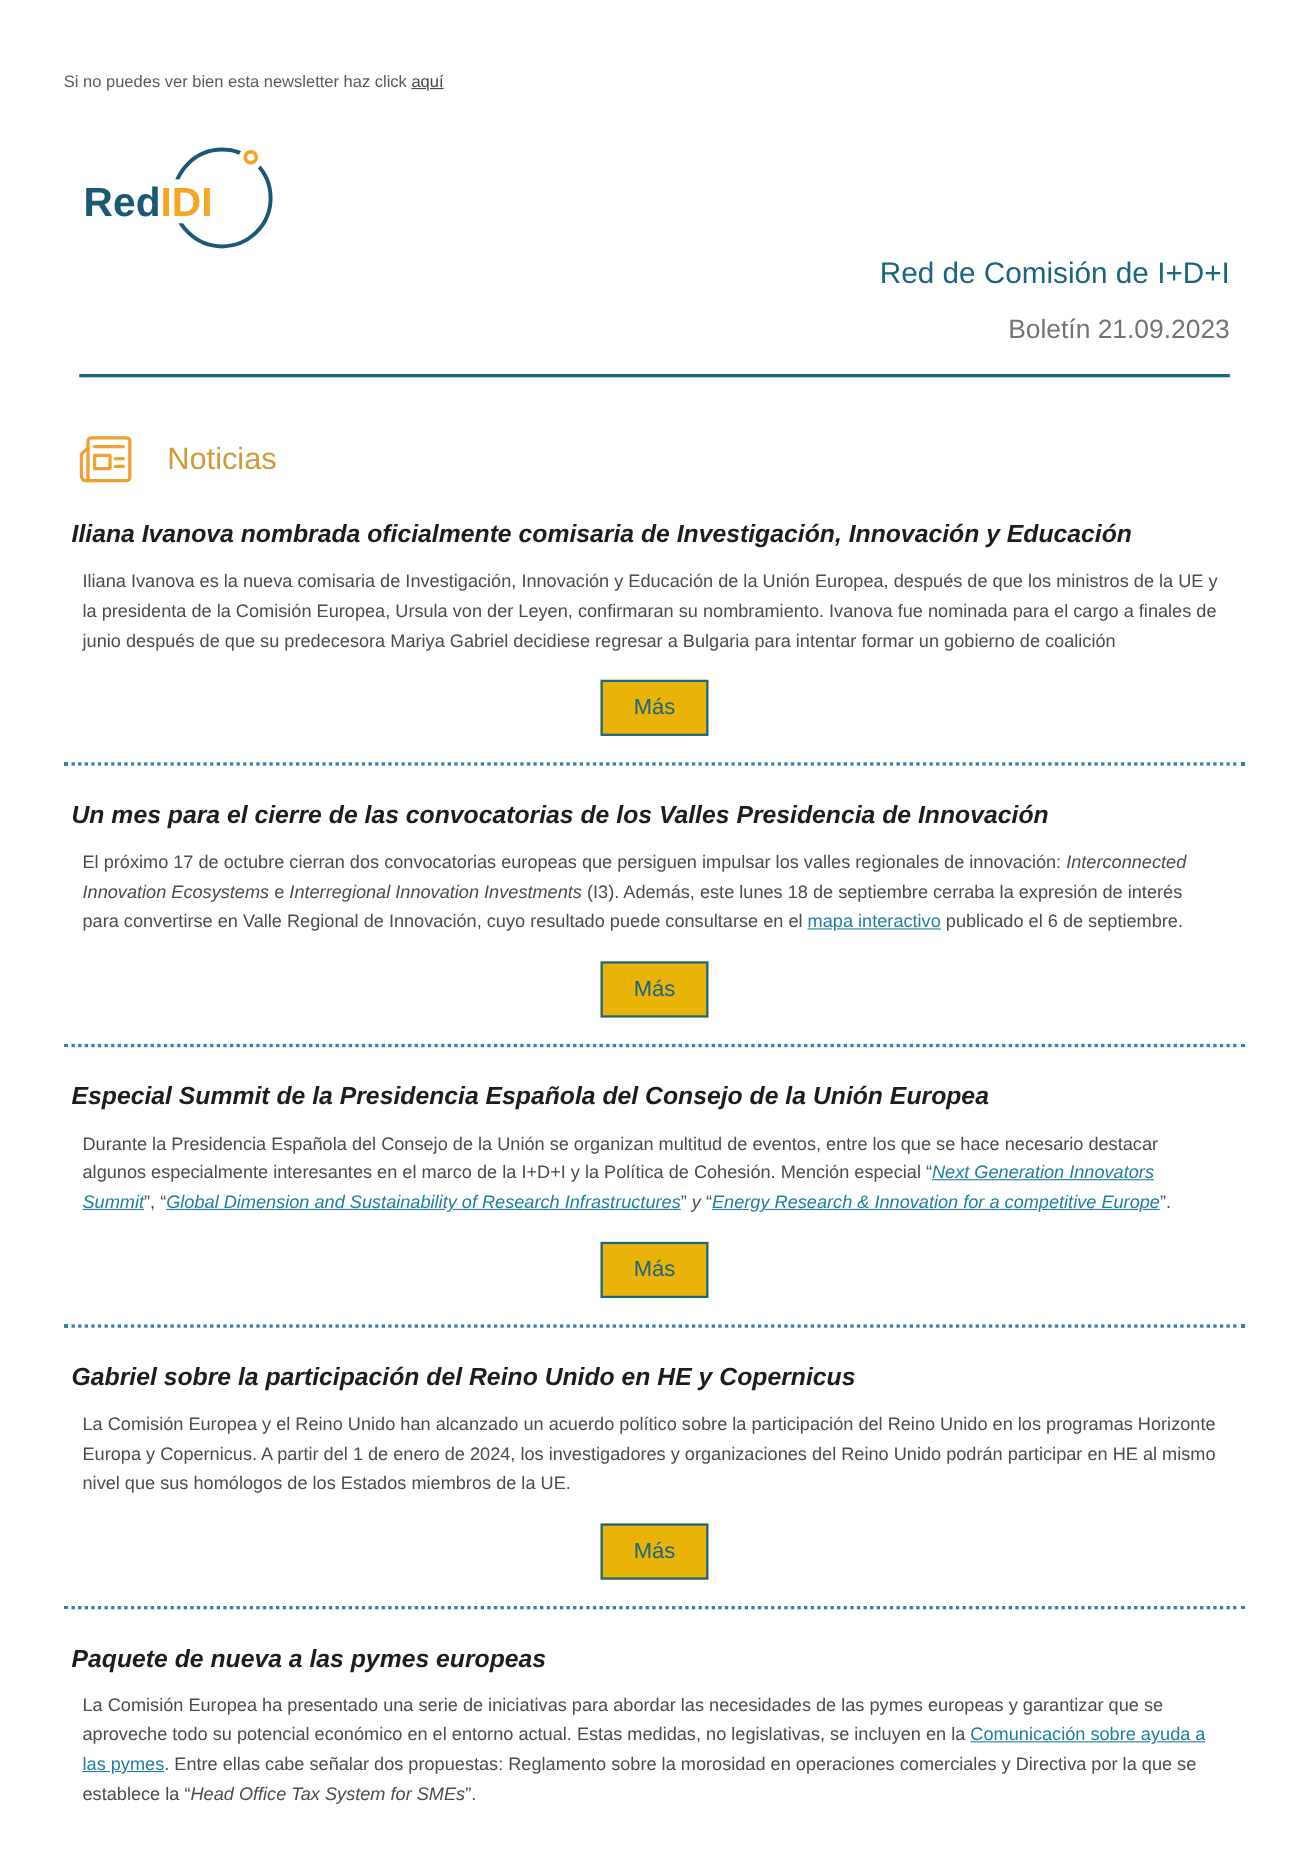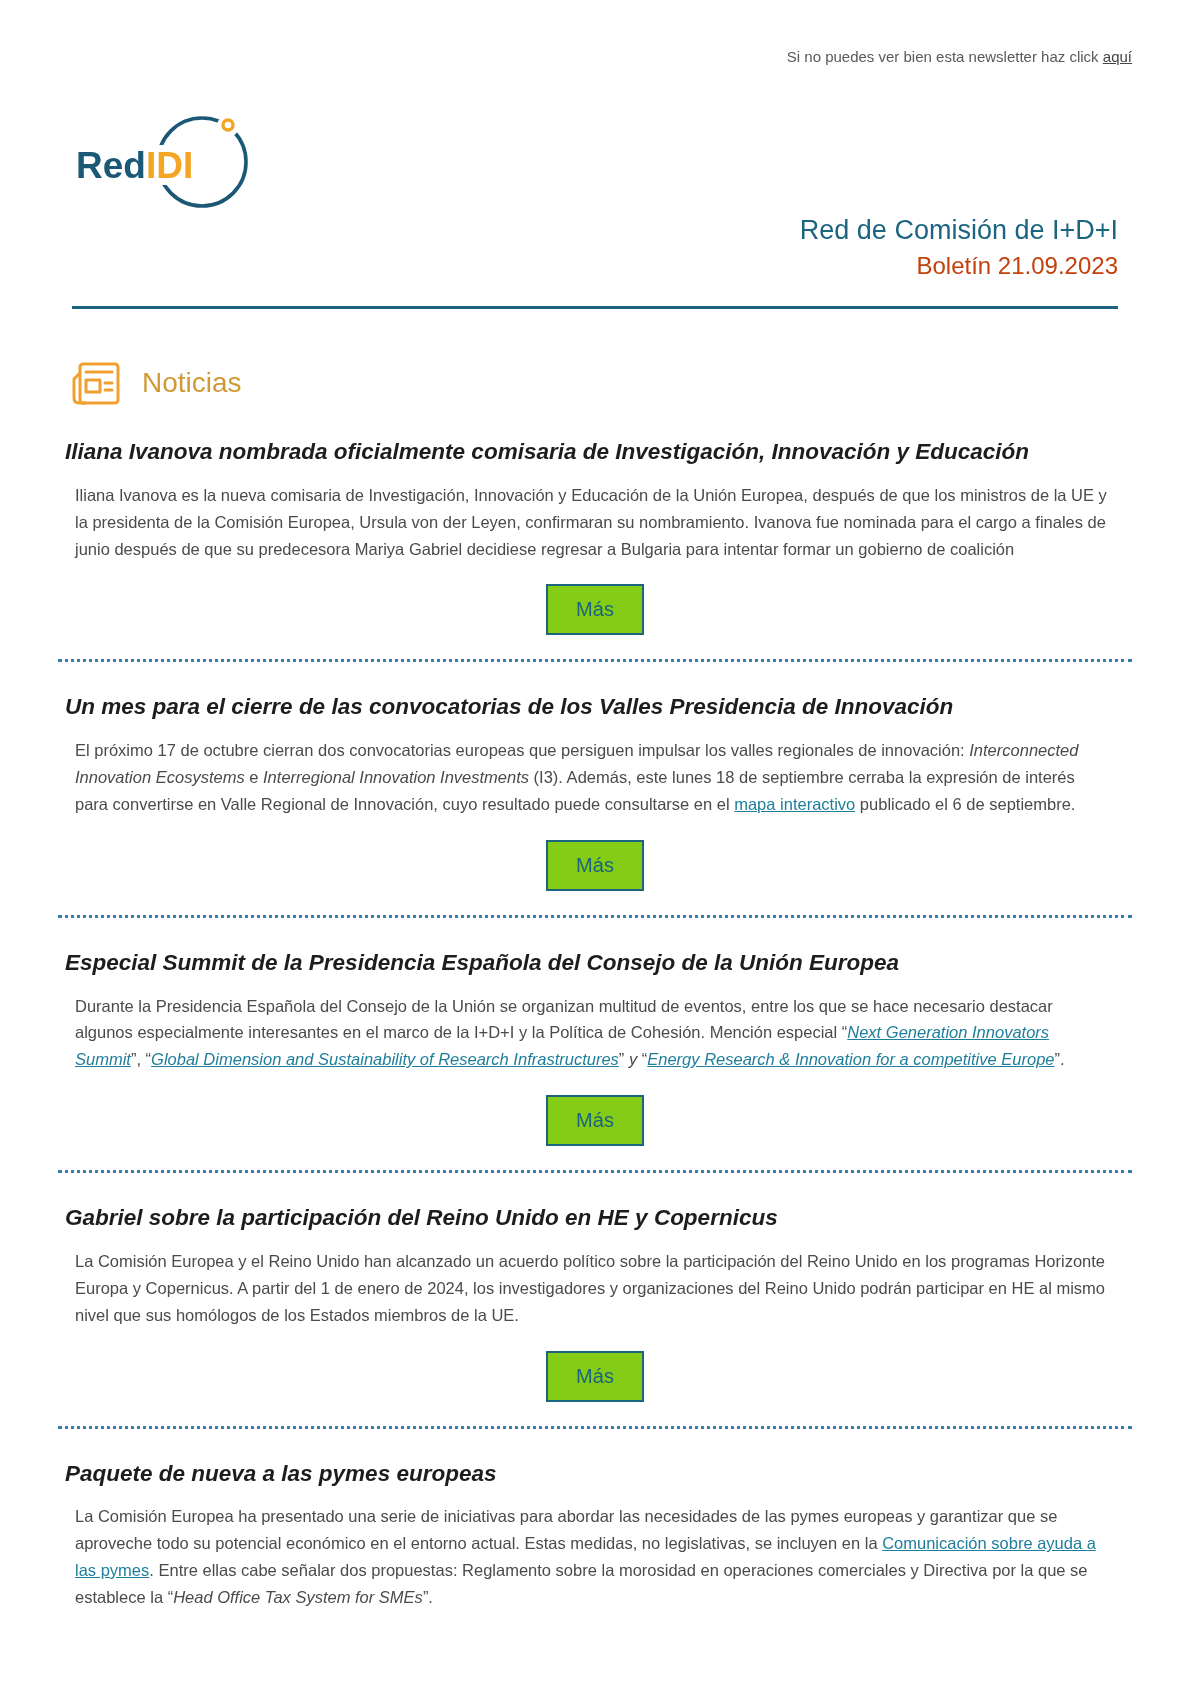--- a/index.html
+++ b/index.html
@@ -8,22 +8,22 @@
   body {
     width: 1190px;
     font-family: "Liberation Sans", sans-serif;
     color: #4b4b4b;
     -webkit-font-smoothing: antialiased;
   }
   .page { padding: 0 58px 60px; }
 
   
   .preheader {
-    padding-top: 48px;
-    text-align: right;
+    padding-top: 66px;
+    text-align: left;
     font-size: 15px;
     color: #58595b;
   }
   .preheader a {
     color: #454545;
     text-decoration: underline;
     cursor: pointer;
   }
 
   
@@ -31,33 +31,33 @@
   .logo-svg { display: block; }
   .header-right { text-align: right; margin: 0 14px 0 0; }
   .header-title {
     font-size: 27px;
     font-weight: 400;
     color: #1b6580;
     line-height: 1.3;
   }
   .header-edition {
     font-size: 24px;
-    color: #c2410c;
-    margin-top: 4px;
+    color: #737373;
+    margin-top: 20px;
   }
   .header-rule {
     border-top: 3px solid #1b6580;
     margin: 26px 14px 0;
   }
 
   
   .section-header {
     display: flex;
     align-items: center;
-    gap: 20px;
+    gap: 30px;
     margin: 50px 14px 30px 12px;
   }
   .section-title {
     font-size: 28px;
     color: #d09a36;
     font-weight: 400;
   }
 
   
   .news-title {
@@ -84,21 +84,21 @@
 
   .more-row {
     display: flex;
     justify-content: center;
     margin: 22px 0 24px;
   }
   .more-btn {
     font-family: "Liberation Sans", sans-serif;
     font-size: 20px;
     color: #1b6580;
-    background: #84cc16;
+    background: #eab308;
     border: 2px solid #1b6580;
     padding: 12px 28px;
     cursor: pointer;
   }
   .divider {
     border-top: 3px dotted #3380ad;
     margin: 2px 0 30px;
   }
   .news-item:last-child .news-body { margin-bottom: 0; }
 </style>

